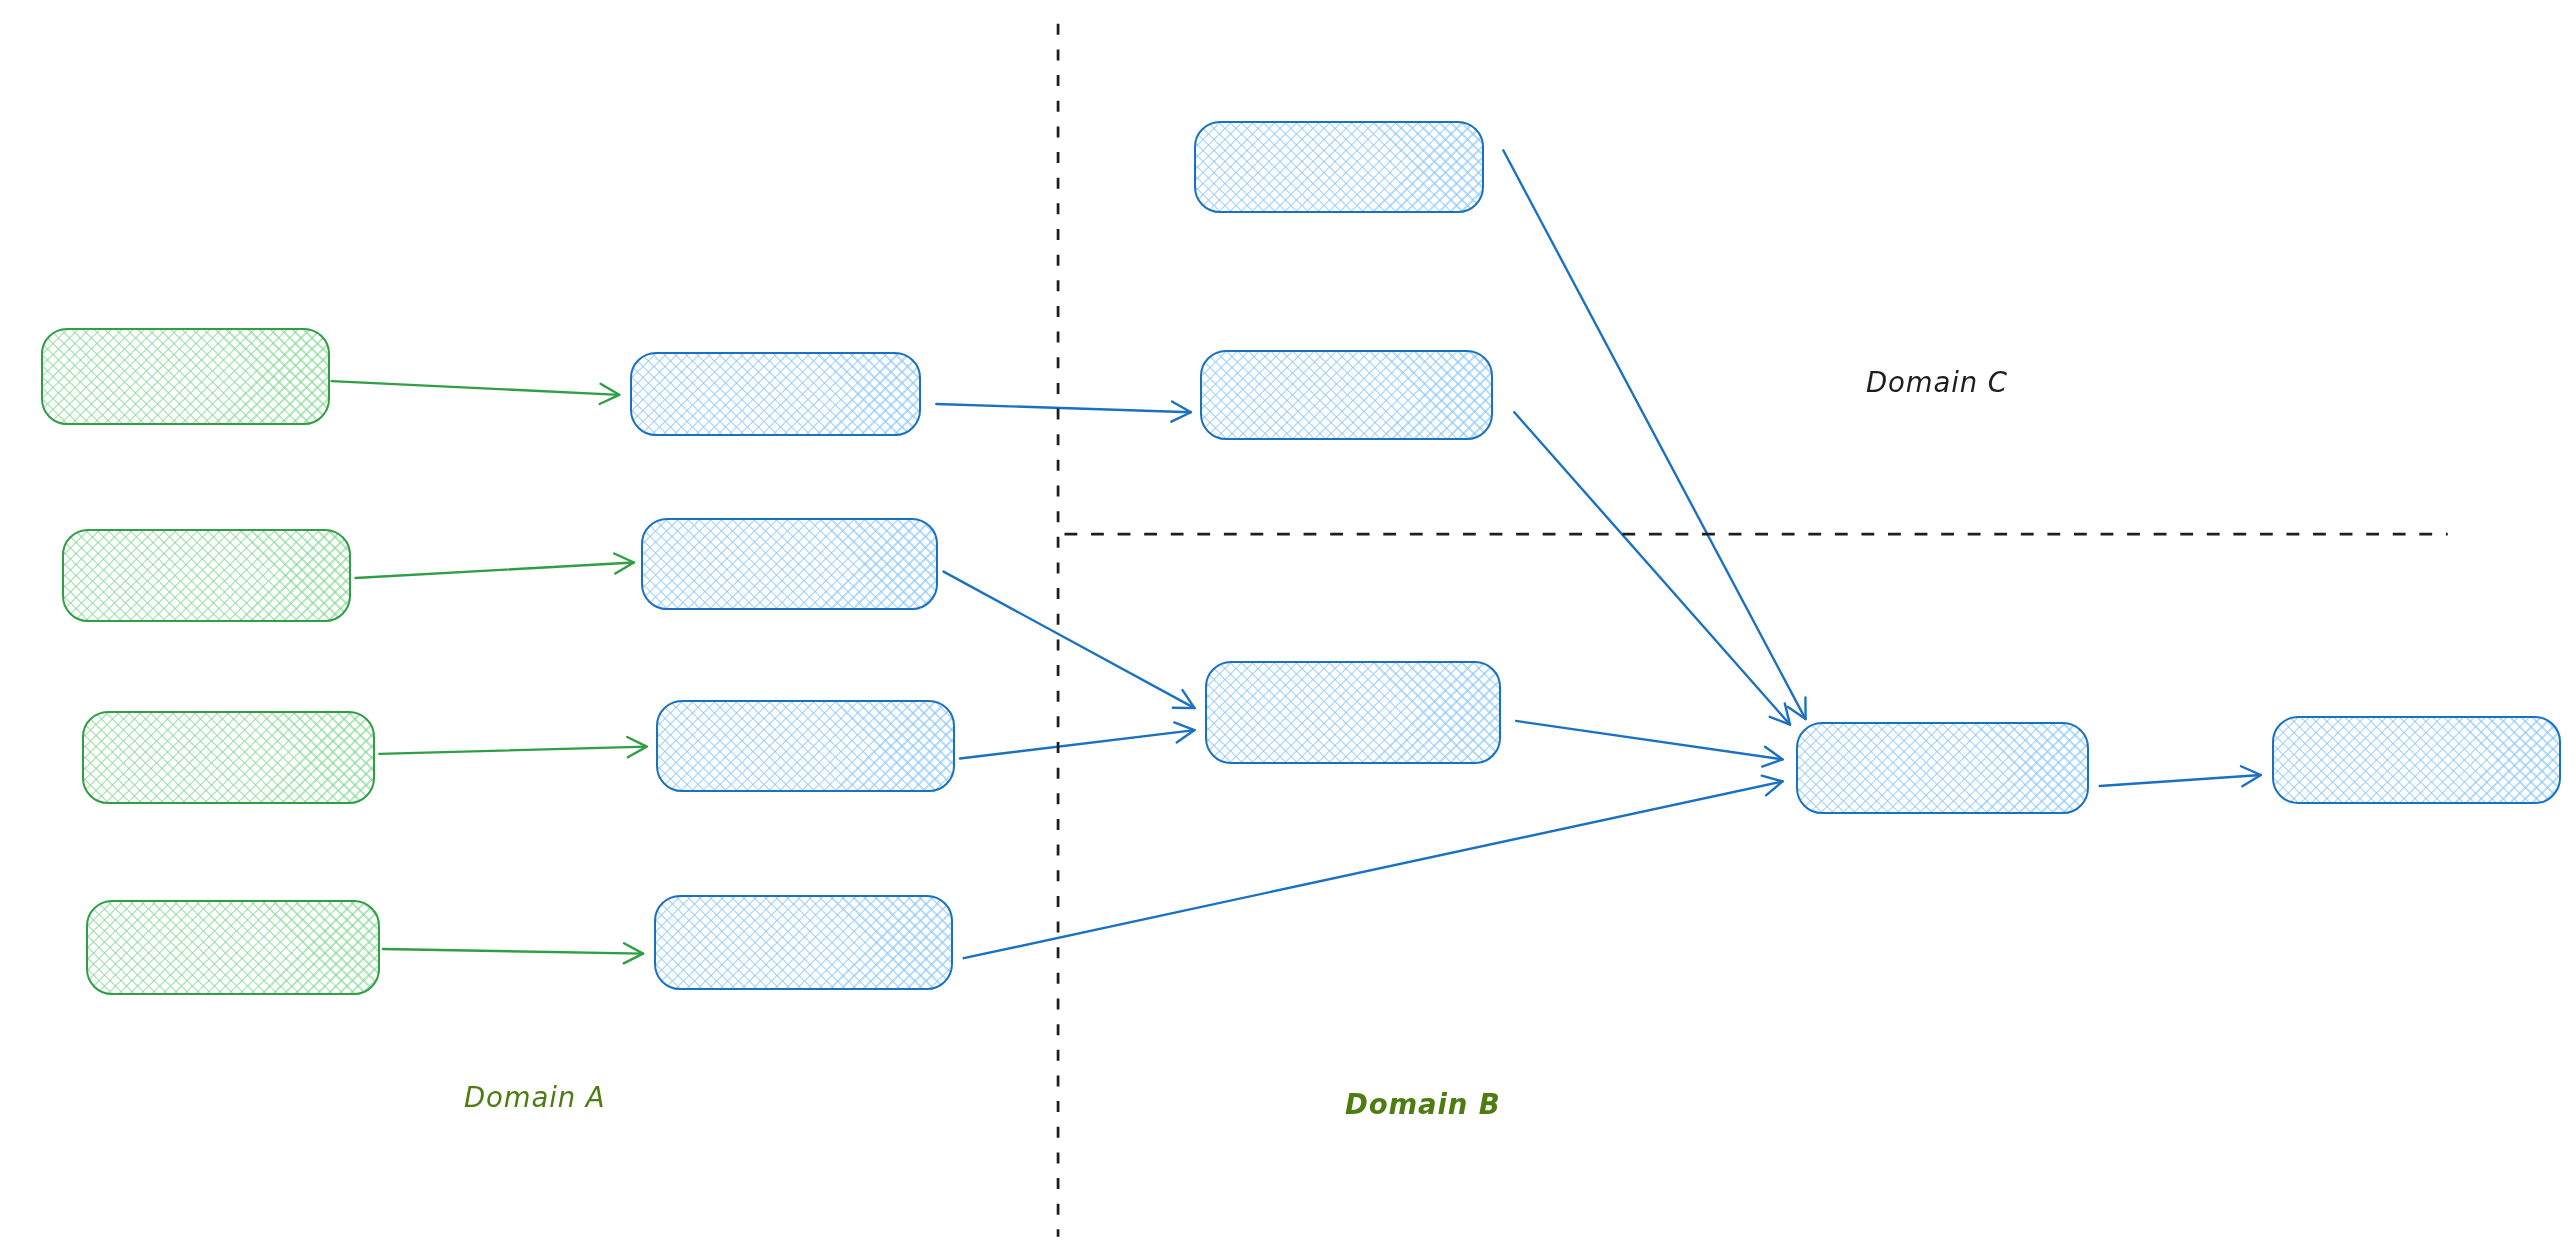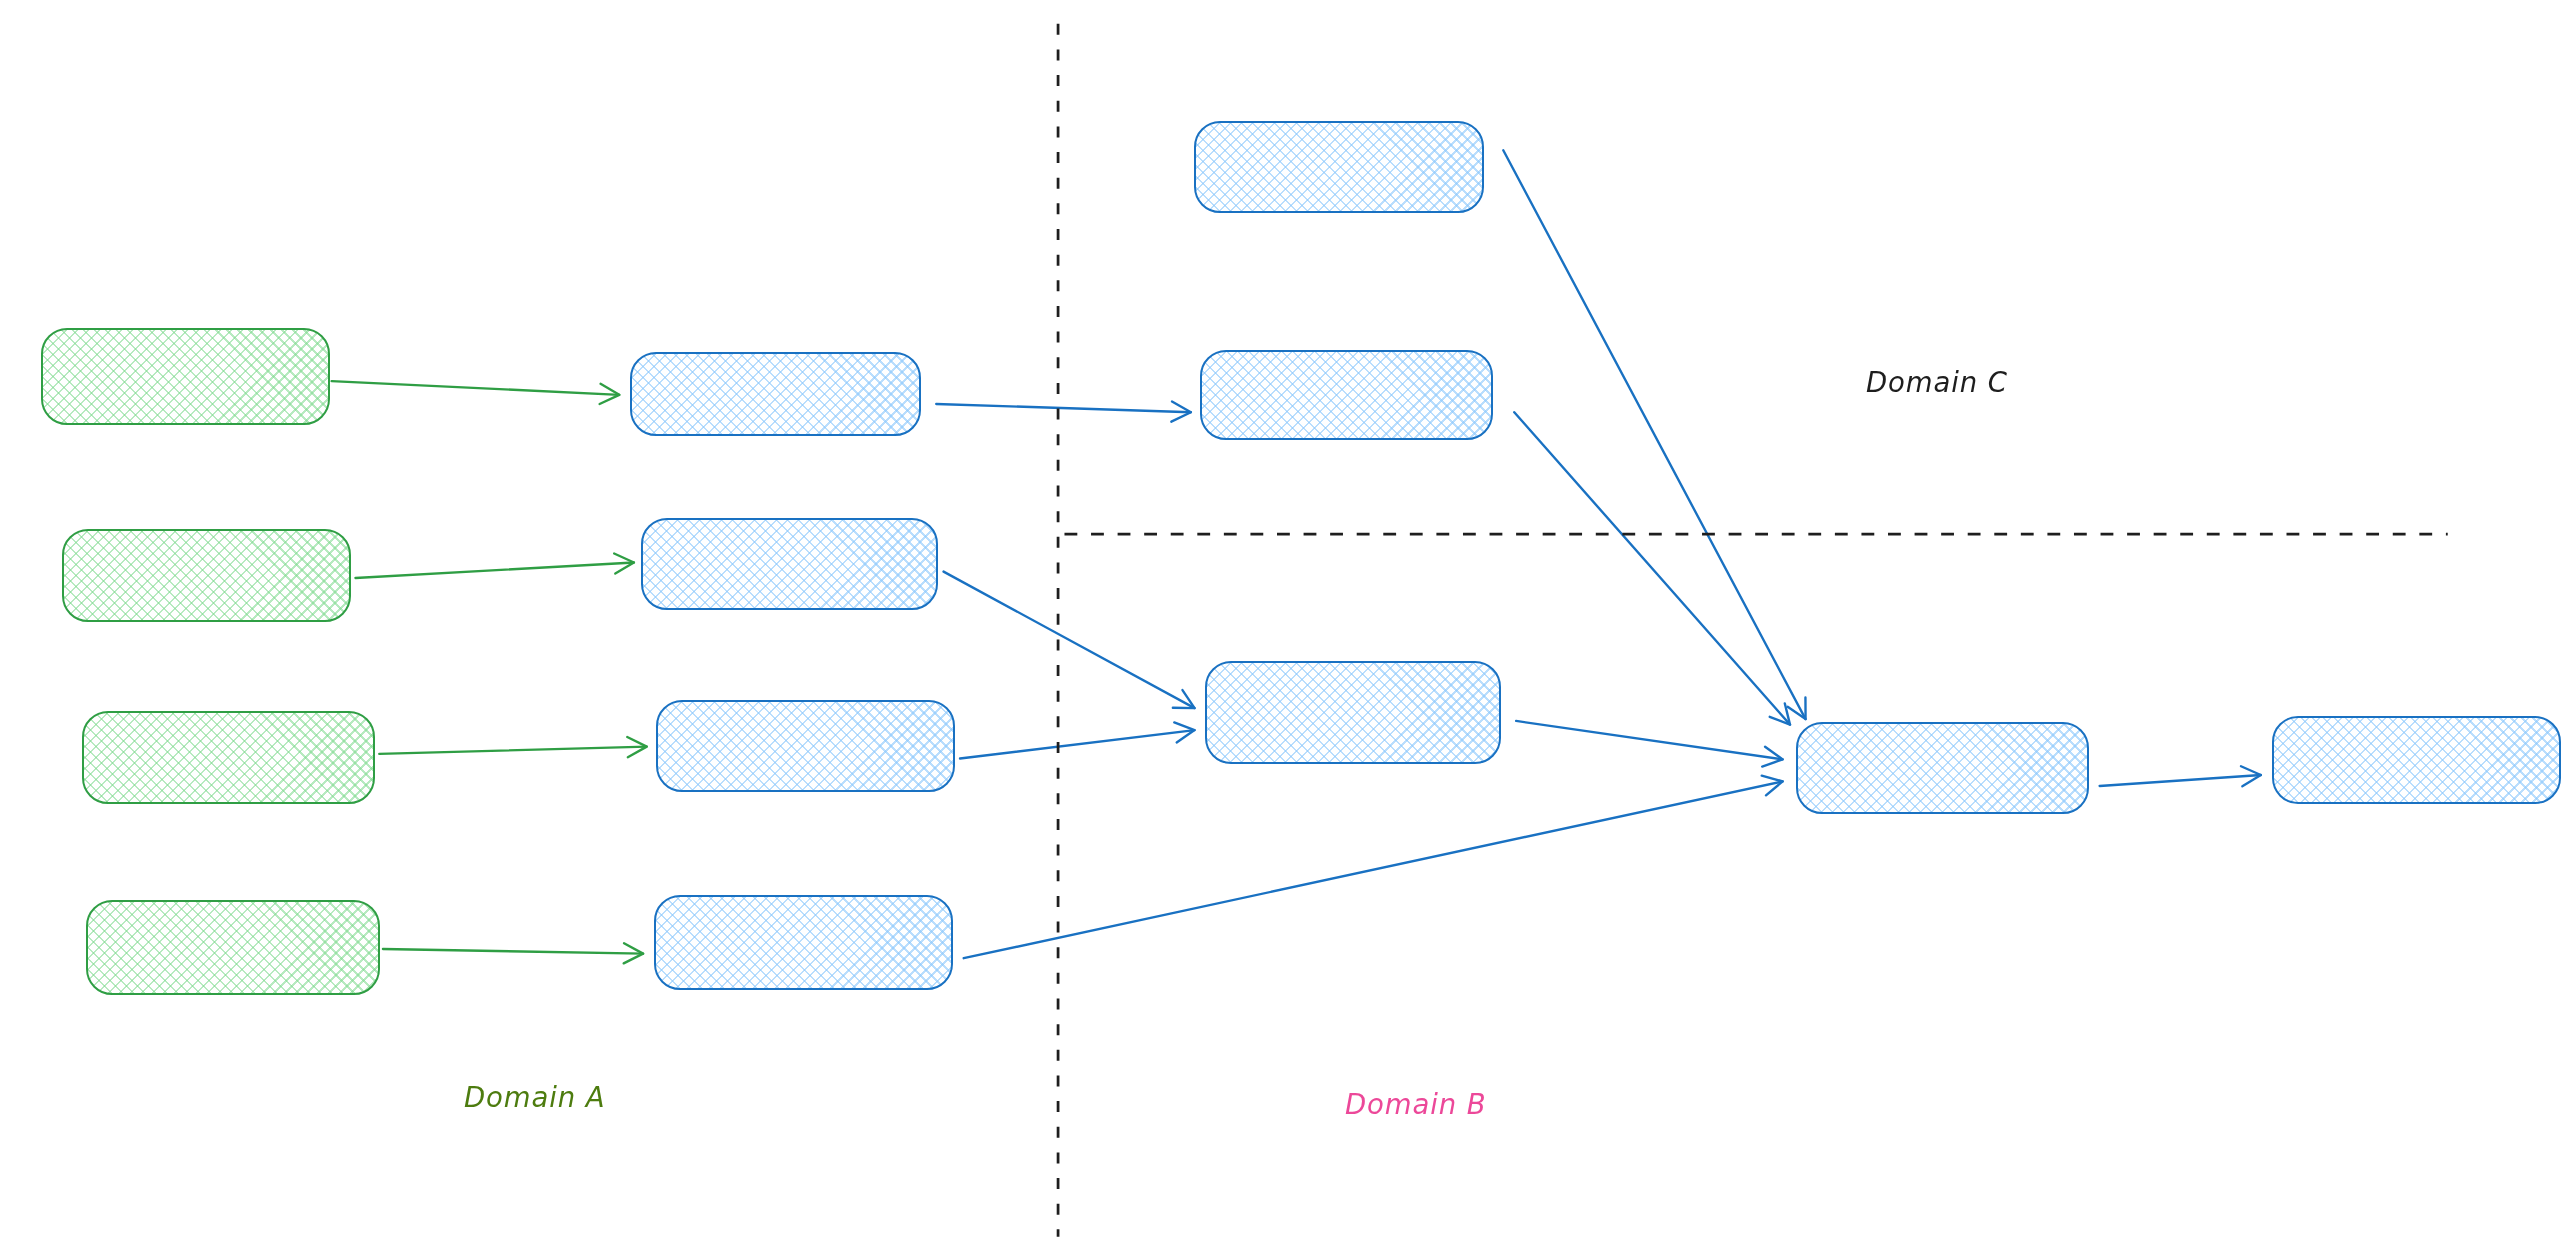--- a/index.html
+++ b/index.html
@@ -108,17 +108,17 @@
       <div class="node blue" data-name="node-a-stage2-3" style="left: 656px; top: 700px; width: 299px; height: 92px; border-color: rgb(25, 113, 194);"></div>
       <div class="node blue" data-name="node-a-stage2-4" style="left: 654px; top: 895px; width: 299px; height: 95px; border-color: rgb(25, 113, 194);"></div>
       <div class="node blue" data-name="node-b-top" style="left: 1194px; top: 121px; width: 290px; height: 92px; border-color: rgb(25, 113, 194);"></div>
       <div class="node blue" data-name="node-b-mid" style="left: 1200px; top: 350px; width: 293px; height: 90px; border-color: rgb(25, 113, 194);"></div>
       <div class="node blue" data-name="node-b-lower" style="left: 1205px; top: 661px; width: 296px; height: 103px; border-color: rgb(25, 113, 194);"></div>
       <div class="node blue" data-name="node-c-merge" style="left: 1796px; top: 722px; width: 293px; height: 92px; border-color: rgb(25, 113, 194);"></div>
       <div class="node blue" data-name="node-c-output" style="left: 2272px; top: 716px; width: 289px; height: 88px; border-color: rgb(25, 113, 194);"></div>
     </div>
 
   <div class="domain-label" data-name="label-domain-a" style="color: #4d7c0f;">Domain A</div>
-  <div class="domain-label" data-name="label-domain-b" style="color: #ec4899;">Domain B</div>
+  <div class="domain-label" data-name="label-domain-b" style="color: #4d7c0f; font-weight: bold;">Domain B</div>
   <div class="domain-label" data-name="label-domain-c" style="color: rgb(30, 30, 30);">Domain C</div>
 
 </div>
 
 
 </body></html>

